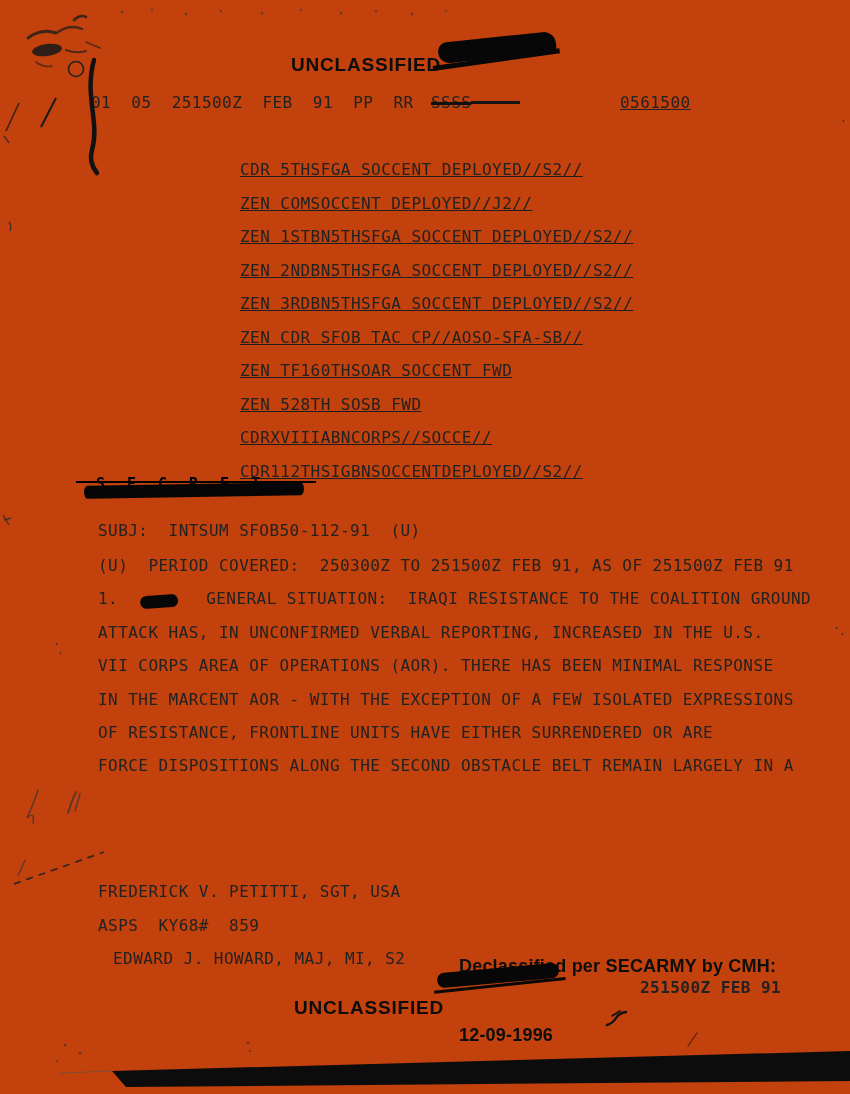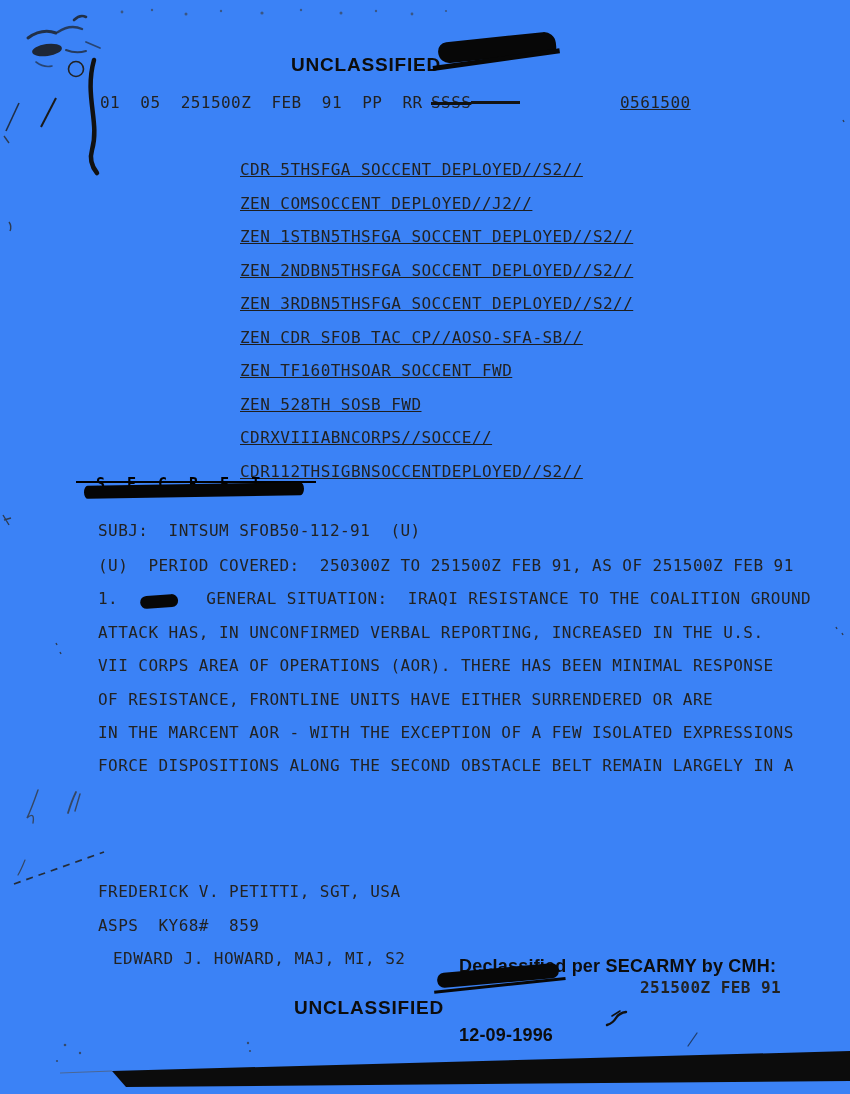--- a/index.html
+++ b/index.html
@@ -1,18 +1,18 @@
 <!DOCTYPE html>
 <html><head>
 <meta charset="utf-8">
 <style>
   html,body{margin:0;padding:0;background:#e8e8e6;}
   .page{
     position:relative;width:850px;height:1094px;margin:0 auto;
-    background:#3b82f6;overflow:hidden;
+    background:#c2410c;overflow:hidden;
     font-family:"DejaVu Sans Mono",monospace;color:#1e1e1e;
   }
   .mono{
     position:absolute;font-family:"DejaVu Sans Mono",monospace;
     font-size:16px;letter-spacing:.45px;color:#222;white-space:pre;
   }
   .stamp{
     position:absolute;font-family:"Liberation Sans",sans-serif;
     font-weight:bold;color:#0d0d0d;letter-spacing:.8px;white-space:pre;
   }
@@ -49,21 +49,21 @@
 <body>
 
 <div class="page">
 
   <div class="stamp" style="left:291px;top:54px;font-size:19px;">UNCLASSIFIED</div>
 
   <div class="redaction redact-top">
     <div class="tail"></div>
   </div>
 
-  <div class="mono" style="left:100px;top:93px;">01  05  251500Z  FEB  91  PP  RR</div>
+  <div class="mono" style="left:91px;top:93px;">01  05  251500Z  FEB  91  PP  RR</div>
   <div class="mono struck" style="left:431px;top:93px;">SSSS</div>
   <div class="strike-ext"></div>
   <div class="mono" style="left:620px;top:93px;text-decoration:underline;">0561500</div>
 
   <div class="block addr-block">
     <div class="line">CDR 5THSFGA SOCCENT DEPLOYED//S2//</div>
     <div class="line">ZEN COMSOCCENT DEPLOYED//J2//</div>
     <div class="line">ZEN 1STBN5THSFGA SOCCENT DEPLOYED//S2//</div>
     <div class="line">ZEN 2NDBN5THSFGA SOCCENT DEPLOYED//S2//</div>
     <div class="line">ZEN 3RDBN5THSFGA SOCCENT DEPLOYED//S2//</div>
@@ -84,22 +84,22 @@
 
   <div class="block body-block">
     <div class="line">(U)  PERIOD COVERED:  250300Z TO 251500Z FEB 91, AS OF 251500Z FEB 91</div>
     <div class="para1-row">
       <span>1.</span>
       <span class="inline-redact"></span>
       <span>GENERAL SITUATION:  IRAQI RESISTANCE TO THE COALITION GROUND</span>
     </div>
     <div class="line">ATTACK HAS, IN UNCONFIRMED VERBAL REPORTING, INCREASED IN THE U.S.</div>
     <div class="line">VII CORPS AREA OF OPERATIONS (AOR). THERE HAS BEEN MINIMAL RESPONSE</div>
+    <div class="line">IN THE MARCENT AOR - WITH THE EXCEPTION OF A FEW ISOLATED EXPRESSIONS</div>
     <div class="line">OF RESISTANCE, FRONTLINE UNITS HAVE EITHER SURRENDERED OR ARE</div>
-    <div class="line">IN THE MARCENT AOR - WITH THE EXCEPTION OF A FEW ISOLATED EXPRESSIONS</div>
     <div class="line">FORCE DISPOSITIONS ALONG THE SECOND OBSTACLE BELT REMAIN LARGELY IN A</div>
   </div>
 
   <div class="block sig-block">
     <div class="line">FREDERICK V. PETITTI, SGT, USA</div>
     <div class="line">ASPS  KY68#  859</div>
     <div class="line indent">EDWARD J. HOWARD, MAJ, MI, S2</div>
   </div>
 
   <div class="stamp declass" style="left:459px;top:909px;">

